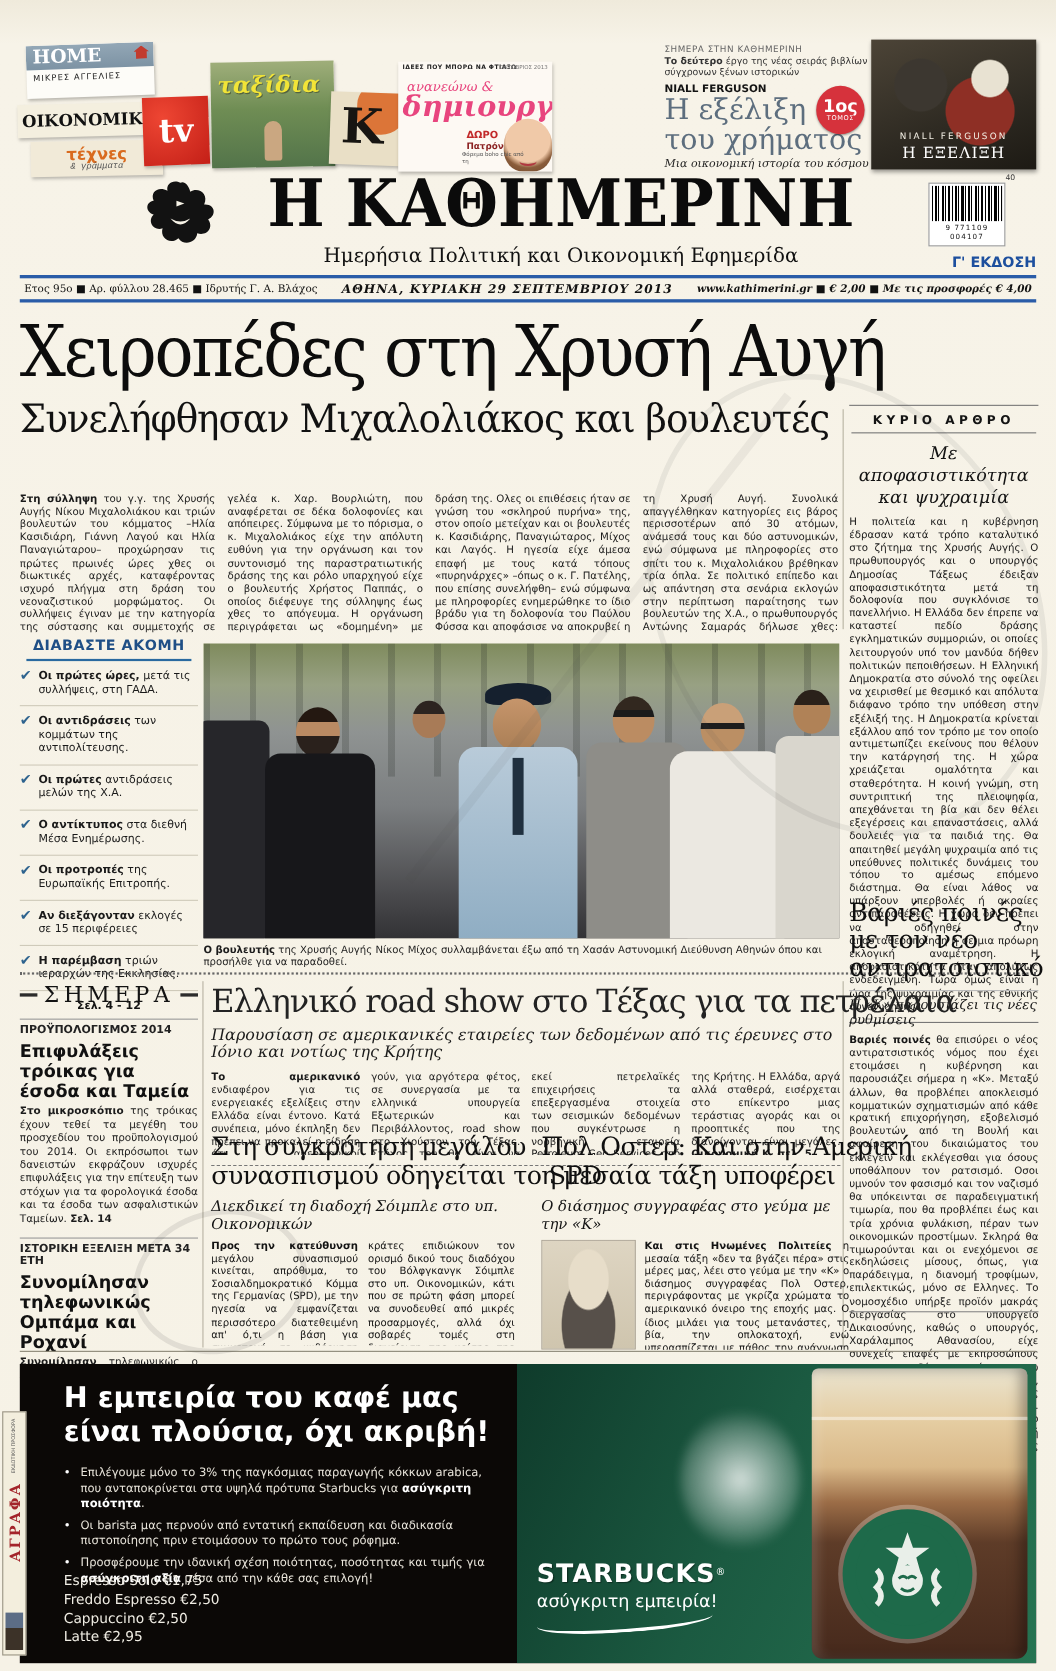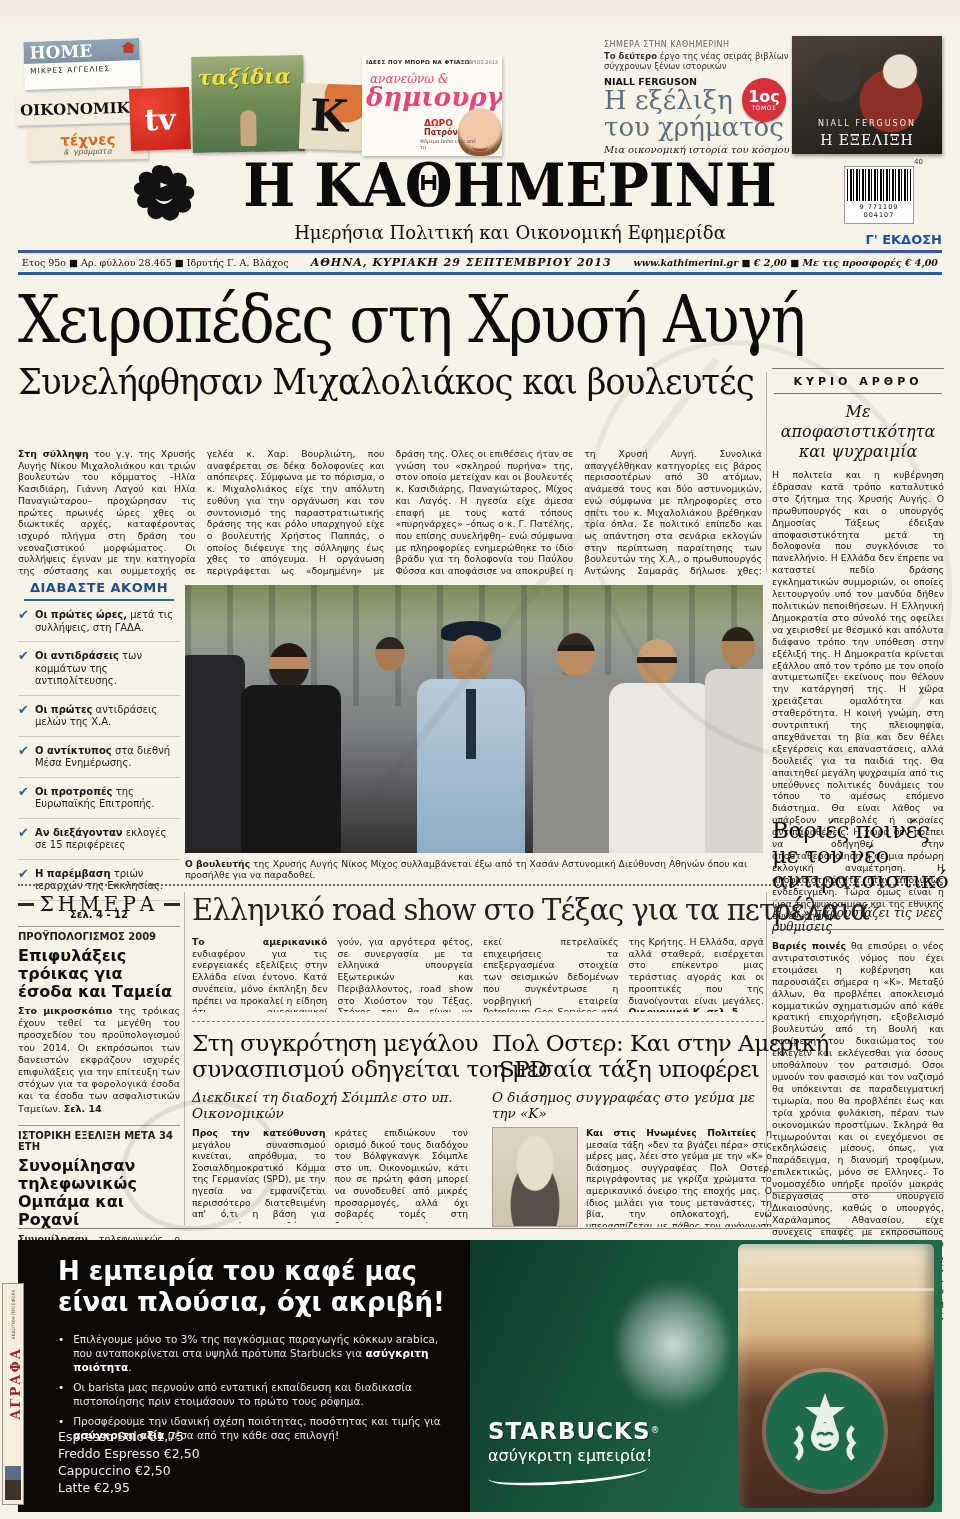--- a/index.html
+++ b/index.html
@@ -372,34 +372,35 @@
   </div>
   <div class="abs pen-rule"></div>
 
   <div class="abs simera">
     <div class="sim-title">
       <span class="line"></span>
       <span class="txt">ΣΗΜΕΡΑ</span>
       <span class="line"></span>
     </div>
     <div class="brief">
-      <div class="brief-kicker">ΠΡΟΫΠΟΛΟΓΙΣΜΟΣ 2009</div>
+      <div class="brief-kicker">ΠΡΟΫΠΟΛΟΓΙΣΜΟΣ 2014</div>
       <div class="brief-head">Επιφυλάξεις τρόικας για έσοδα και Ταμεία</div>
       <div class="brief-body"><b>Στο μικροσκόπιο</b><span> της τρόικας έχουν τεθεί τα μεγέθη του προσχεδίου του προϋπολογισμού του 2014. Οι εκπρόσωποι των δανειστών εκφράζουν ισχυρές επιφυλάξεις για την επίτευξη των στόχων για τα φορολογικά έσοδα και τα έσοδα των ασφαλιστικών Ταμείων. </span><b>Σελ. 14</b></div>
     </div>
     <div class="brief">
       <div class="brief-kicker">ΙΣΤΟΡΙΚΗ ΕΞΕΛΙΞΗ ΜΕΤΑ 34 ΕΤΗ</div>
       <div class="brief-head">Συνομίλησαν τηλεφωνικώς Ομπάμα και Ροχανί</div>
       <div class="brief-body"><b>Συνομίλησαν</b><span> τηλεφωνικώς ο Αμερικανός πρόεδρος Μπαράκ Ομπάμα και ο Ιρανός ομόλογός του Χασάν Ροχανί την Παρασκευή. Σε συνέντευξη Τύπου ο Αμερικανός πρόεδρος τόνισε ότι συμφώνησαν να κινηθούν γρήγορα προς την αποκλιμάκωση της αντιπαράθεσης για το πυρηνικό πρόγραμμα του Ιράν. </span><b>Σελ. 17</b></div>
     </div>
     <div class="sim-endrule"></div>
   </div>
 
   <div class="abs roadshow">
     <div class="rs-head">Ελληνικό road show στο Τέξας για τα πετρέλαια</div>
+    <div class="rs-deck">Παρουσίαση σε αμερικανικές εταιρείες των δεδομένων από τις έρευνες στο Ιόνιο και νοτίως της Κρήτης</div>
     <div class="rs-cols">
       <div class="col"><b>Το αμερικανικό</b><span> ενδιαφέρον για τις ενεργειακές εξελίξεις στην Ελλάδα είναι έντονο. Κατά συνέπεια, μόνο έκπληξη δεν πρέπει να προκαλεί η είδηση ότι αμερικανικοί παράγοντες δρομολο-</span></div>
       <div class="col">γούν, για αργότερα φέτος, σε συνεργασία με τα ελληνικά υπουργεία Εξωτερικών και Περιβάλλοντος, road show στο Χιούστον του Τέξας. Στόχος του θα είναι να παρουσιασθούν στις</div>
       <div class="col">εκεί πετρελαϊκές επιχειρήσεις τα επεξεργασμένα στοιχεία των σεισμικών δεδομένων που συγκέντρωσε η νορβηγική εταιρεία Petroleum Geo Services από τις έρευνές της στο Ιόνιο και νοτίως</div>
       <div class="col"><span>της Κρήτης. Η Ελλάδα, αργά αλλά σταθερά, εισέρχεται στο επίκεντρο μιας τεράστιας αγοράς και οι προοπτικές που της διανοίγονται είναι μεγάλες. </span><b>Οικονομική Κ, σελ. 5</b></div>
     </div>
     <div class="dashed-rule"></div>
   </div>
 
   <div class="abs bottomrow">

